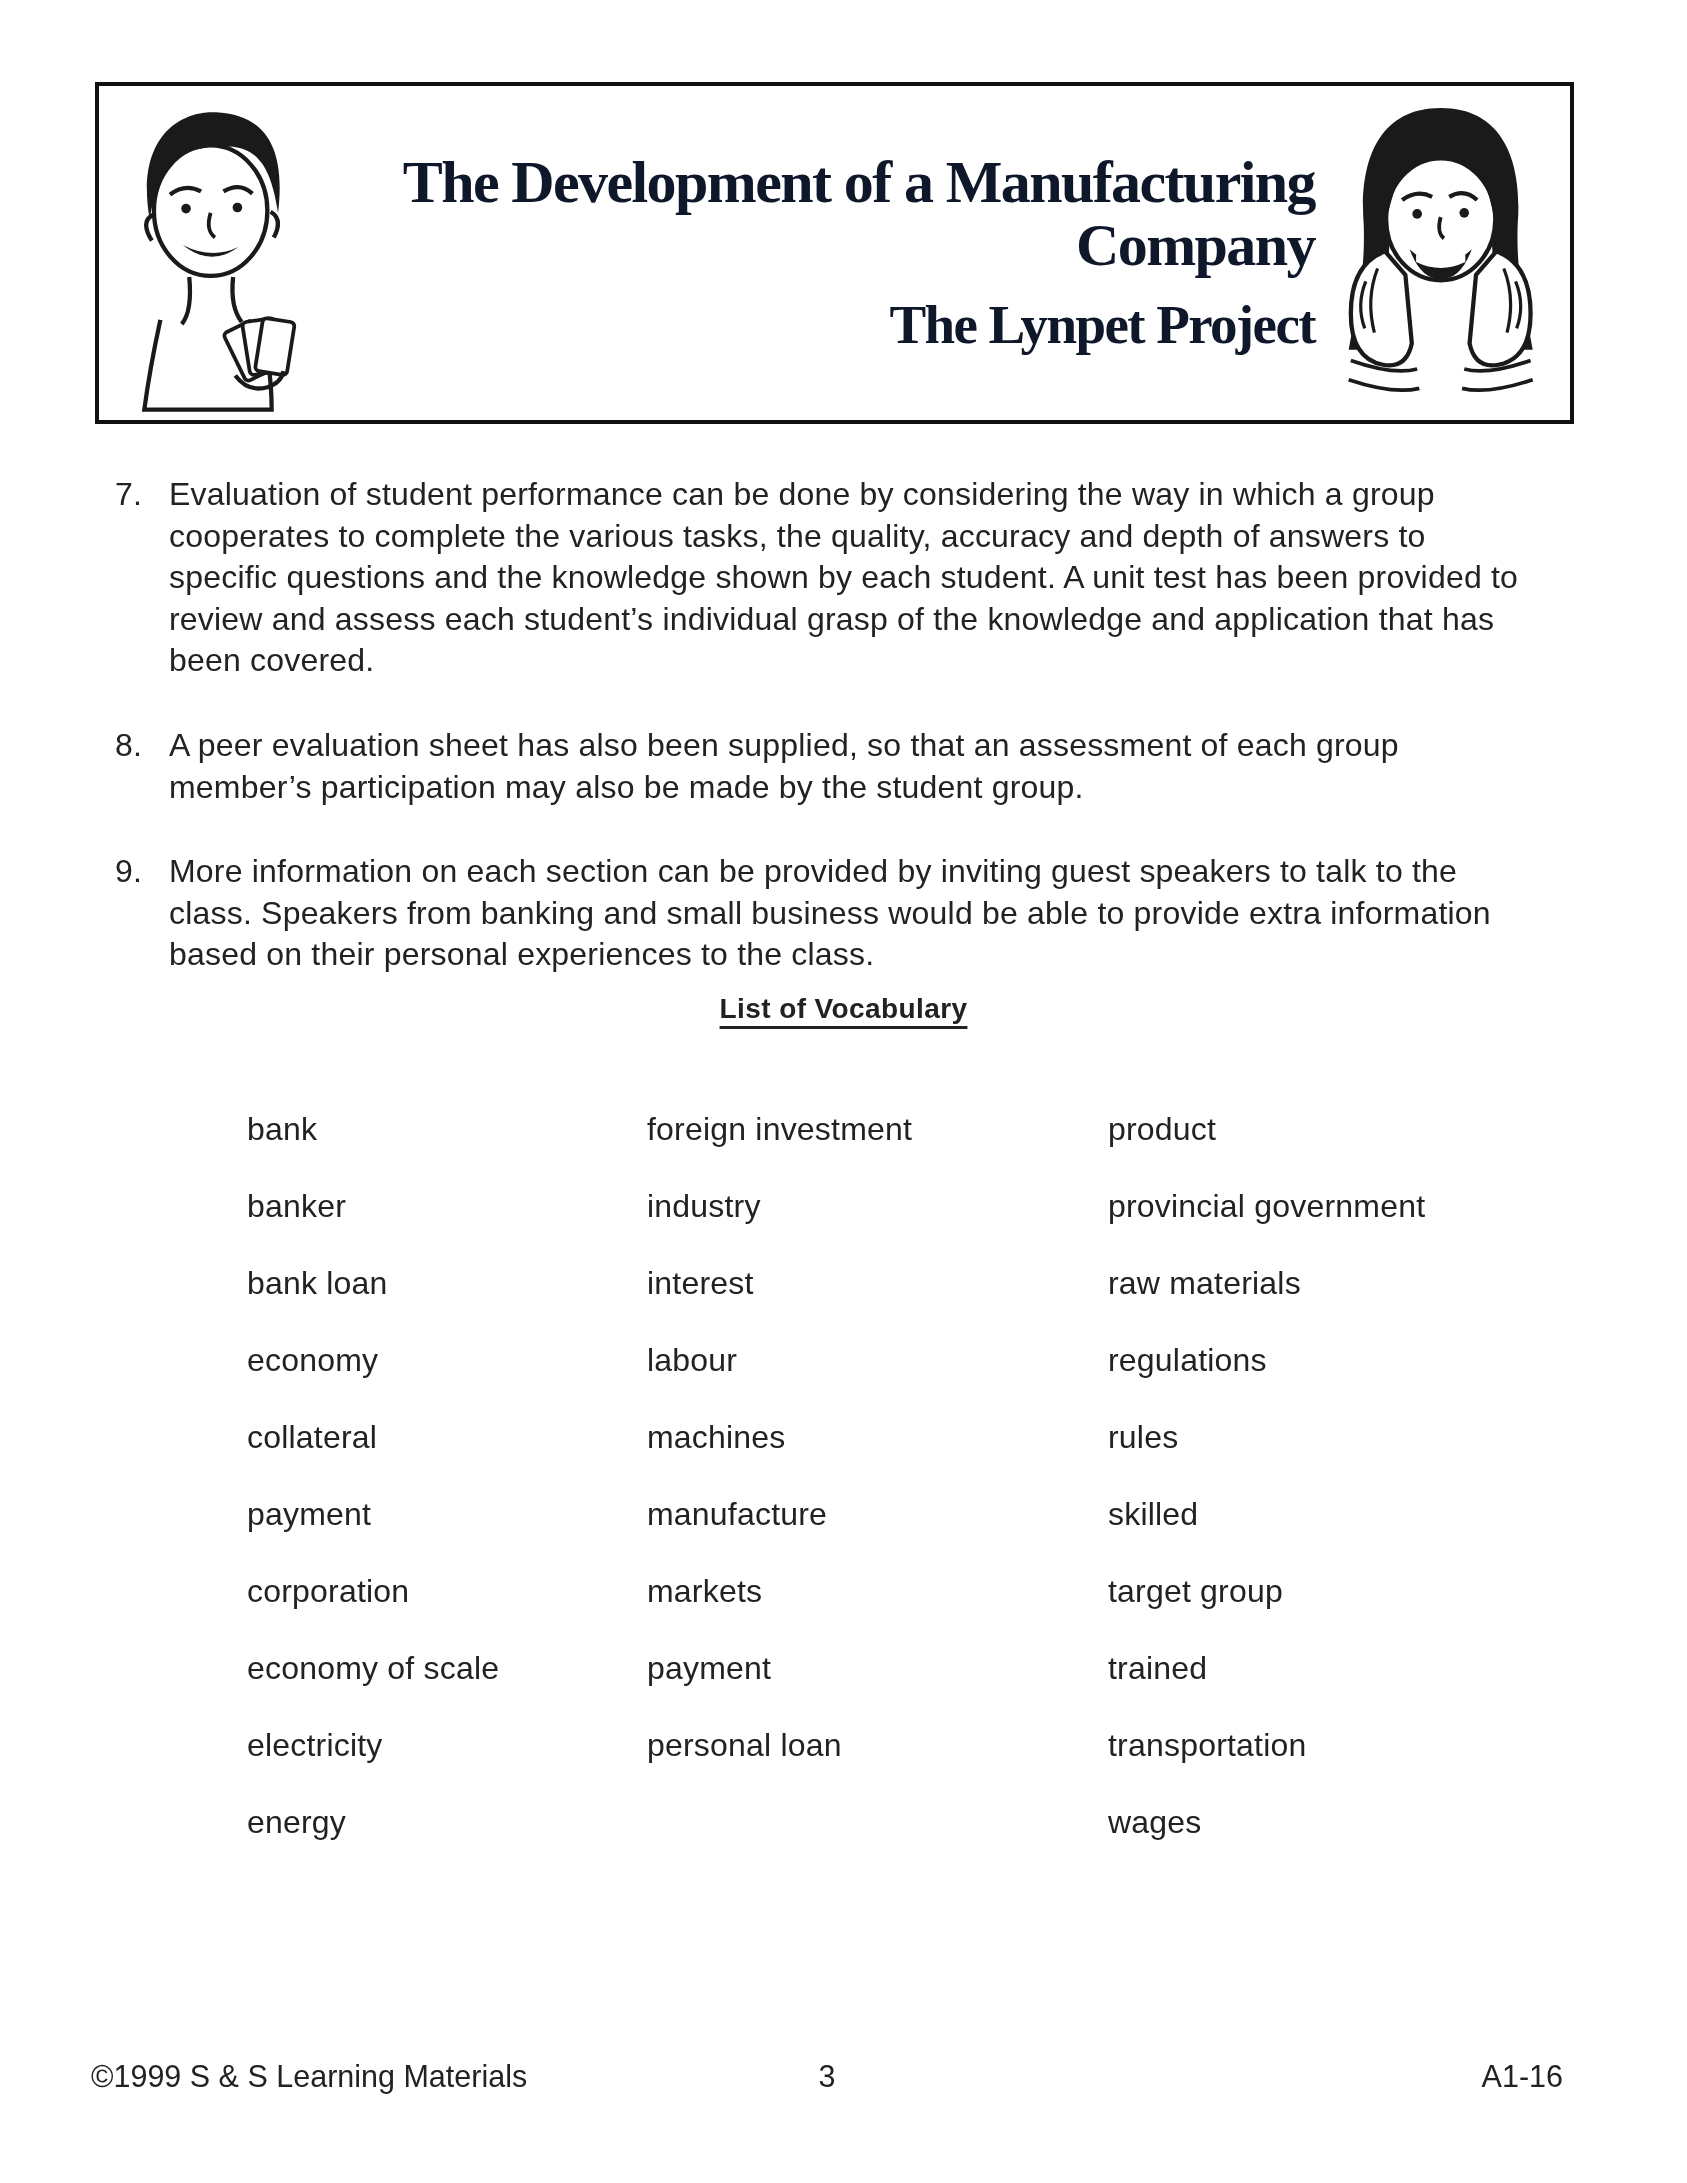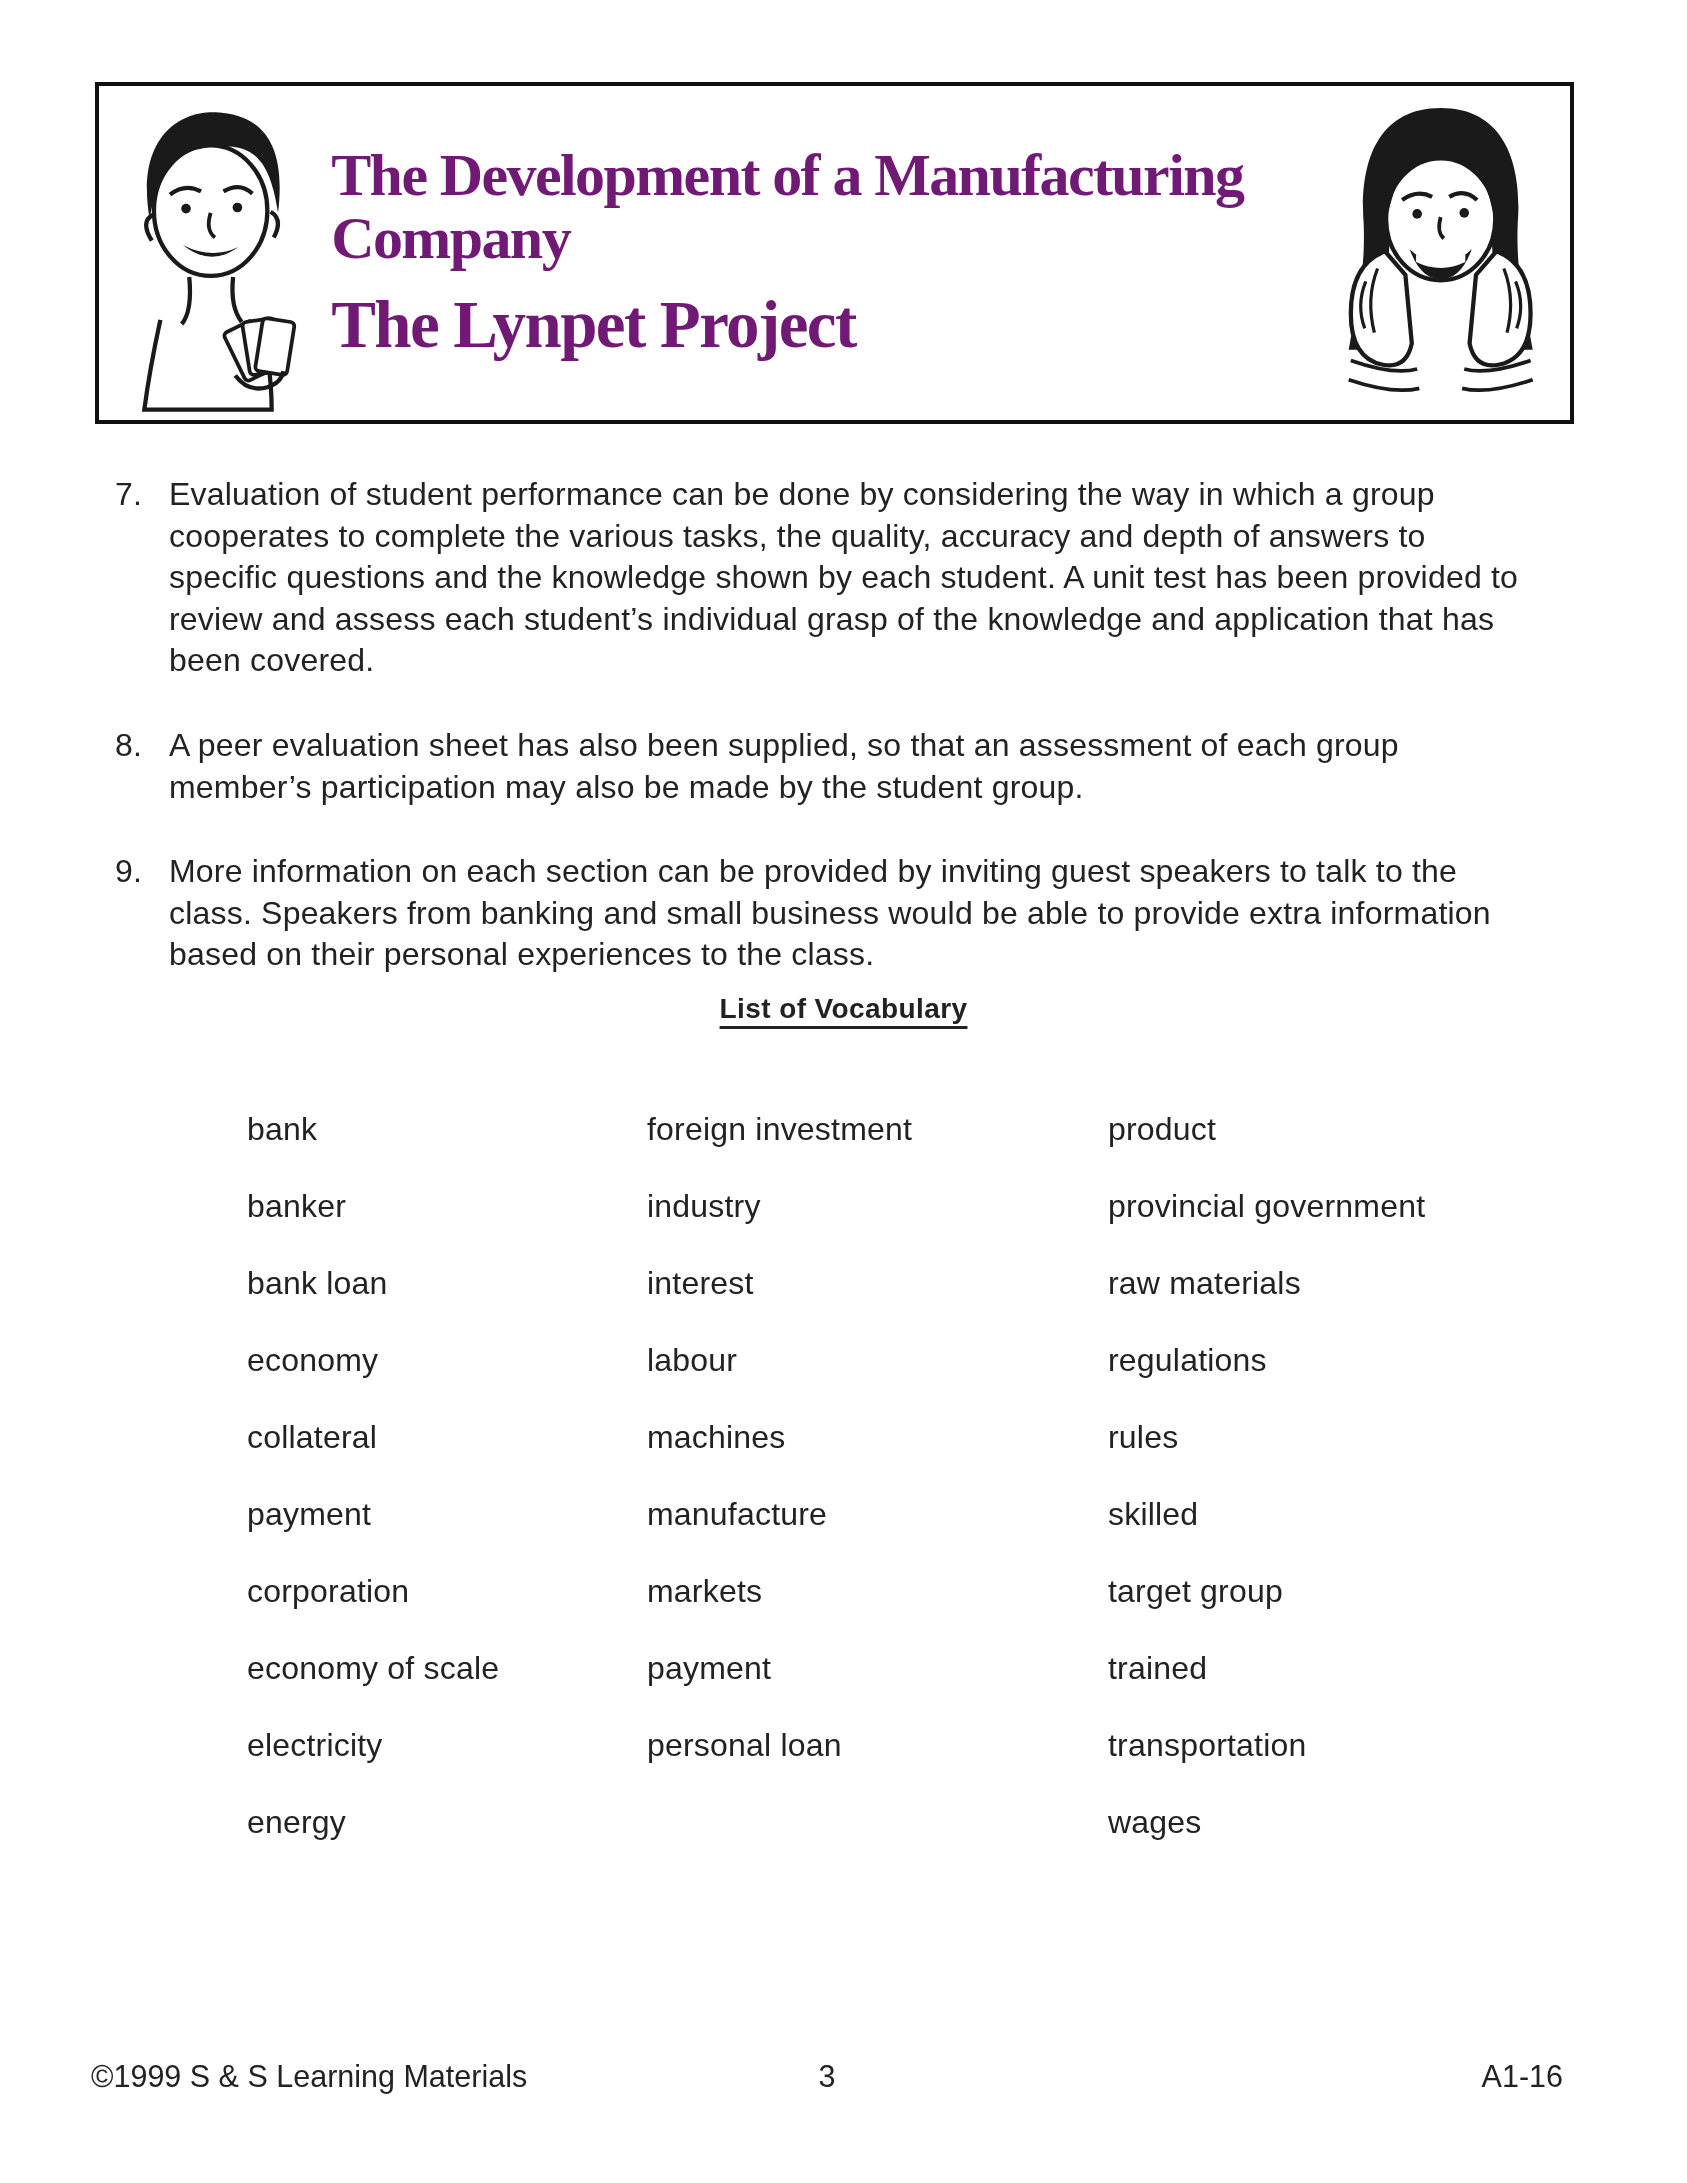--- a/index.html
+++ b/index.html
@@ -29,33 +29,33 @@
   }
   .header-illus {
     flex: 0 0 auto;
     height: 321px;
     display: flex;
     align-items: flex-end;
   }
   .header-illus svg { height: 100%; width: auto; display: block; }
   .header-titles {
     flex: 1 1 auto;
-    text-align: left;
+    text-align: right;
     font-family: "Liberation Serif", serif;
     font-weight: bold;
-    color: #701a75;
+    color: #0f172a;
     padding: 0 8.2px;
   }
   .title-line1 {
     font-size: 60px;
     letter-spacing: -1.6px;
     line-height: 1.05;
   }
   .title-line2 {
-    font-size: 67px;
+    font-size: 55px;
     letter-spacing: -1.6px;
     line-height: 1.1;
     margin-top: 18px;
   }
 
   
   .paragraphs {
     position: absolute;
     top: 474px;
     left: 115px;

